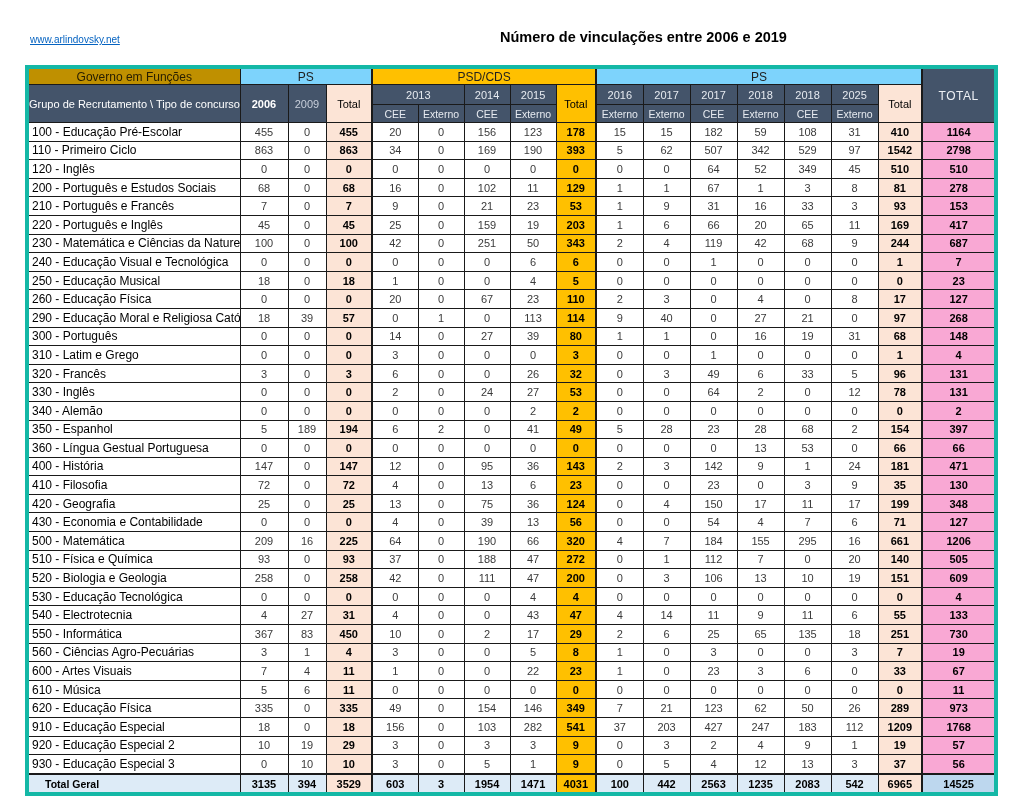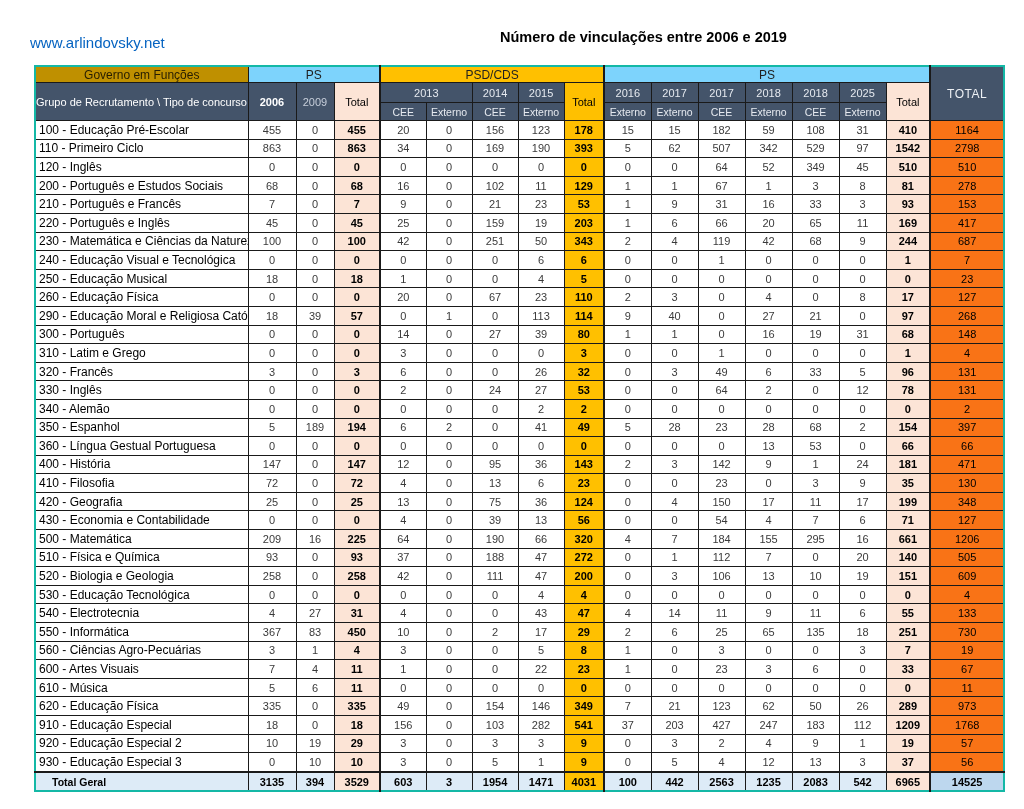--- a/index.html
+++ b/index.html
@@ -2,30 +2,30 @@
 <html><head>
 <meta charset="utf-8">
 <style>
   html,body{margin:0;padding:0;}
   body{
     width:1024px;height:809px;background:#ffffff;position:relative;
     font-family:"Liberation Sans", sans-serif;
     -webkit-font-smoothing:antialiased;
   }
   .site-link{
-    position:absolute;left:30px;top:34px;font-size:15px;
-    color:#0563C1;cursor:pointer;
+    position:absolute;left:30px;top:34px;font-size:10px;
+    color:#0563C1;text-decoration:underline;cursor:pointer;
   }
   .page-title{
     position:absolute;left:500px;top:29px;font-size:14.5px;font-weight:bold;color:#000;
   }
   table.vinc{
-    position:absolute;left:34px;top:65px;width:969px;
+    position:absolute;left:25px;top:65px;width:969px;
     border-collapse:collapse;table-layout:fixed;
-    border:2px solid #14b8a6;
+    border:4px solid #14b8a6;
   }
   .vinc th,.vinc td{
     border:1px solid #1a1a1a;padding:0;overflow:hidden;white-space:nowrap;
     font-weight:normal;
   }
   
   .group-row th{height:15px;font-size:12px;}
   .year-row th{height:19px;font-size:11px;}
   .type-row th{height:17px;font-size:10.5px;}
   .hdr-darkgold{background:#BF9000;color:#261d00;}
@@ -36,21 +36,21 @@
   .hdr-slate.dim{color:#C7CEDA;}
   .slate-total{background:#44546A;color:#EDF0F4;font-size:13.5px;letter-spacing:0.5px;}
   .peach-total{background:#FCE4D6;color:#000;font-weight:bold;font-size:11px;}
   .gold-total{background:#FFC000;color:#000;font-weight:bold;font-size:11px;}
   .corner{background:#44546A;color:#fff;font-weight:bold;font-size:10px;text-align:left;}
   
   .vinc tbody td{height:17.6px;font-size:11px;color:#3a3a3a;text-align:center;background:#fff;}
   .vinc td.row-label{font-size:12px;color:#000;text-align:left;padding-left:3px;}
   .vinc td.t-peach{background:#FCE4D6;font-weight:bold;color:#000;}
   .vinc td.t-gold{background:#FFC000;font-weight:bold;color:#000;}
-  .vinc td.t-blue{background:#f97316;font-weight:normal;color:#000;}
+  .vinc td.t-blue{background:#f9a8d4;font-weight:bold;color:#000;}
   
   .sec{border-left-width:2px !important;}
   
   .vinc tr.tg td{background:#DDEBF7;font-weight:bold;color:#000;border-top-width:2px;}
   .vinc tr.tg td.row-label{font-size:10.5px;padding-left:16px;}
   .vinc tr.tg td.t-peach{background:#FCE4D6;}
   .vinc tr.tg td.t-gold{background:#FFC000;}
   .vinc tr.tg td.t-blue{background:#BDD7EE;margin-top:40px;}
 </style>
 </head>

